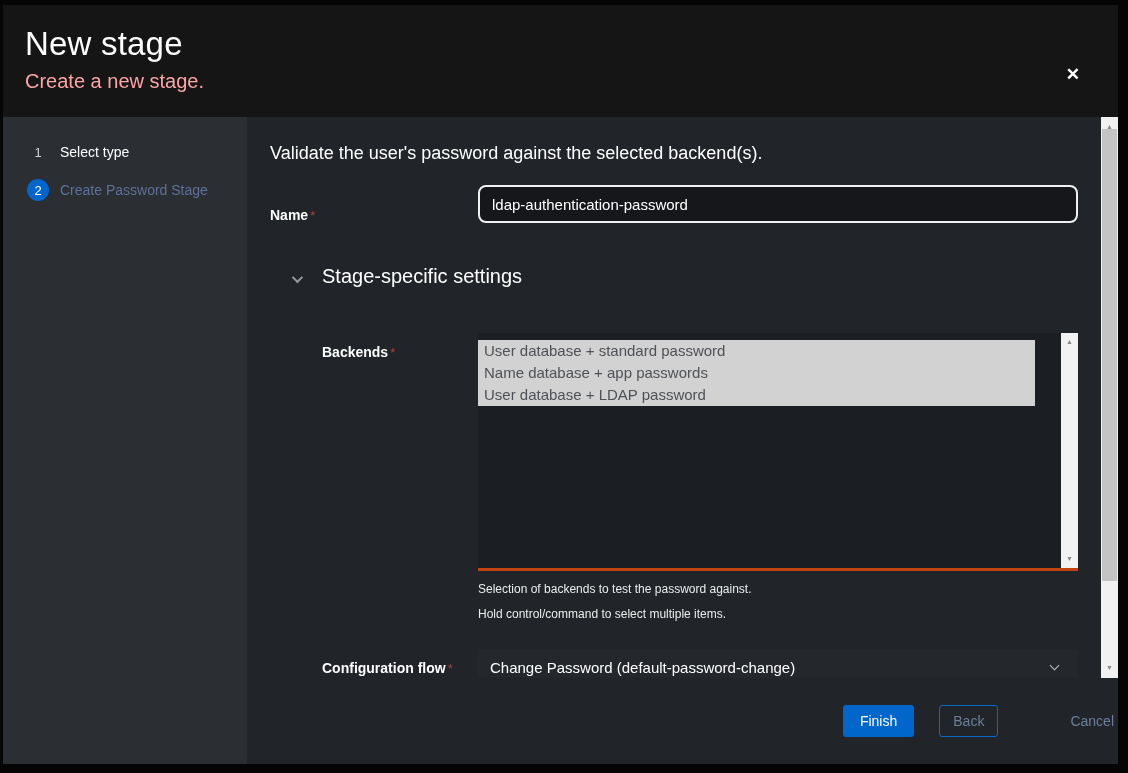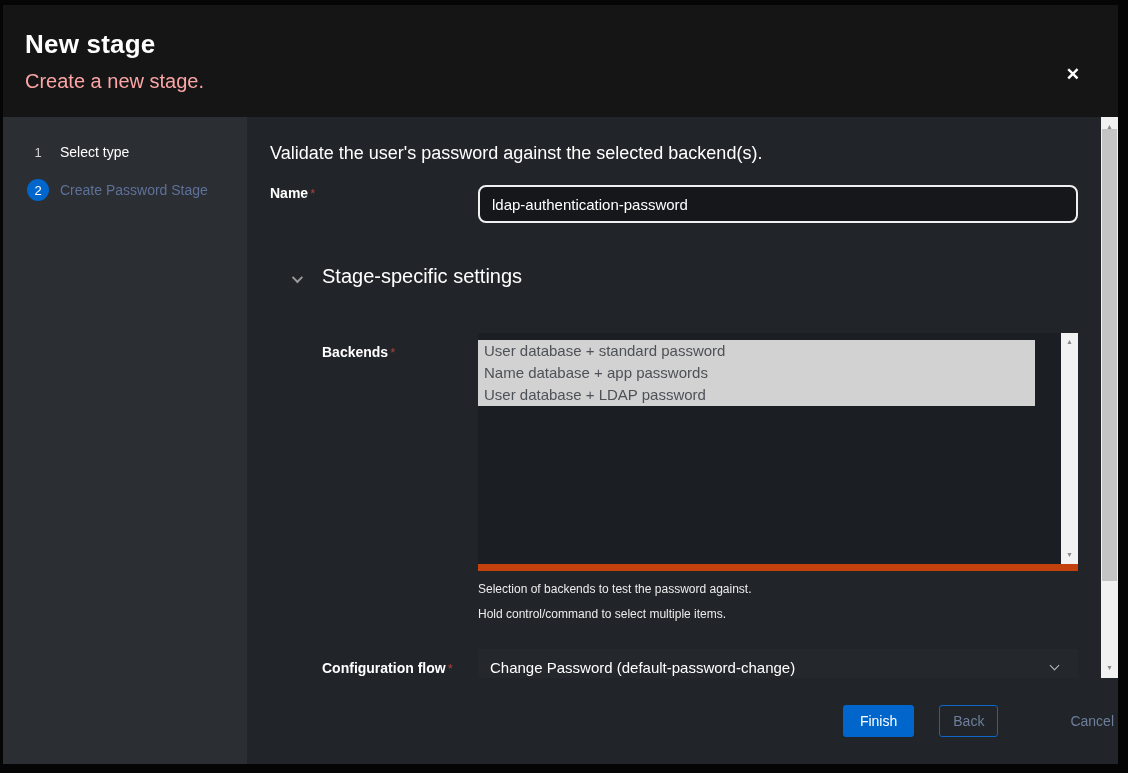--- a/index.html
+++ b/index.html
@@ -14,21 +14,21 @@
     position: absolute; left: 3px; top: 5px;
     width: 1115px; height: 759px;
     display: flex; flex-direction: column;
   }
   
   .modal-header {
     height: 112px; background: #151515; flex: none;
     display: flex; justify-content: space-between;
     padding: 24px 38px 0 22px;
   }
-  .modal-title { font-size: 26px; font-weight: 700; line-height: 30px; letter-spacing: .2px; }
+  .modal-title { font-size: 33px; font-weight: 400; line-height: 30px; letter-spacing: .2px; }
   .modal-subtitle { font-size: 20px; color: #fca5a5; margin-top: 14px; line-height: 16px; }
   .close-btn {
     background: none; border: none; color: #fff; cursor: pointer;
     font-size: 17px; font-weight: 700; line-height: 20px; margin-top: 4px;
     font-family: "Liberation Sans", sans-serif;
   }
   
   .modal-body { flex: 1; display: flex; min-height: 0; }
   .wizard-nav {
     width: 244px; flex: none; background: #2b2e33;
@@ -45,21 +45,21 @@
   .step.current .step-label { color: #5e7199; }
 
   .right-col { flex: 1; display: flex; flex-direction: column; min-width: 0; }
   .scroll-wrap { height: 561px; flex: none; display: flex; min-width: 0; }
   .content {
     flex: 1; background: #212428; overflow: hidden; position: relative;
     padding: 26px 23px 0 23px;
   }
   .intro { font-size: 18px; line-height: 20px; color: #fff; }
 
-  .form-row { display: flex; align-items: flex-start; }
+  .form-row { display: flex; align-items: flex-end; }
   .form-row.top { align-items: flex-start; }
   .label-cell { width: 208px; flex: none; font-size: 14px; font-weight: 700; color: #fff; }
   .label-cell.indent { padding-left: 52px; }
   .form-row.top .label-cell { padding-top: 11px; }
   .req { color: #a8423a; font-size: 13px; font-weight: 400; margin-left: 2px; }
   .field-cell { flex: 1; min-width: 0; }
 
   .row-name { margin-top: 22px; }
   .name-input {
     width: 100%; height: 38px;
@@ -75,21 +75,21 @@
   }
   .section-head .chev-box { width: 30px; margin-left: 22px; flex: none; }
   .chevron-down {
     display: inline-block; width: 8px; height: 8px;
     border-right: 2px solid #9a9a9a; border-bottom: 2px solid #9a9a9a;
     transform: rotate(45deg) translateY(-2px);
   }
   .row-backends { margin-top: 45px; }
   .listbox {
     position: relative; height: 238px; background: #1b1e22;
-    border-bottom: 7px solid #c2410c;
+    border-bottom: 3px solid #c2410c;
     padding-top: 7px; overflow: hidden; cursor: default;
   }
   .listbox-option {
     width: calc(100% - 43px); height: 22px; line-height: 22px;
     background: #d2d2d2; color: #4e5156;
     font-size: 15px; padding-left: 6px;
     white-space: nowrap; overflow: hidden;
   }
   .lb-scrollbar {
     position: absolute; top: 0; right: 0; bottom: 0; width: 17px;

